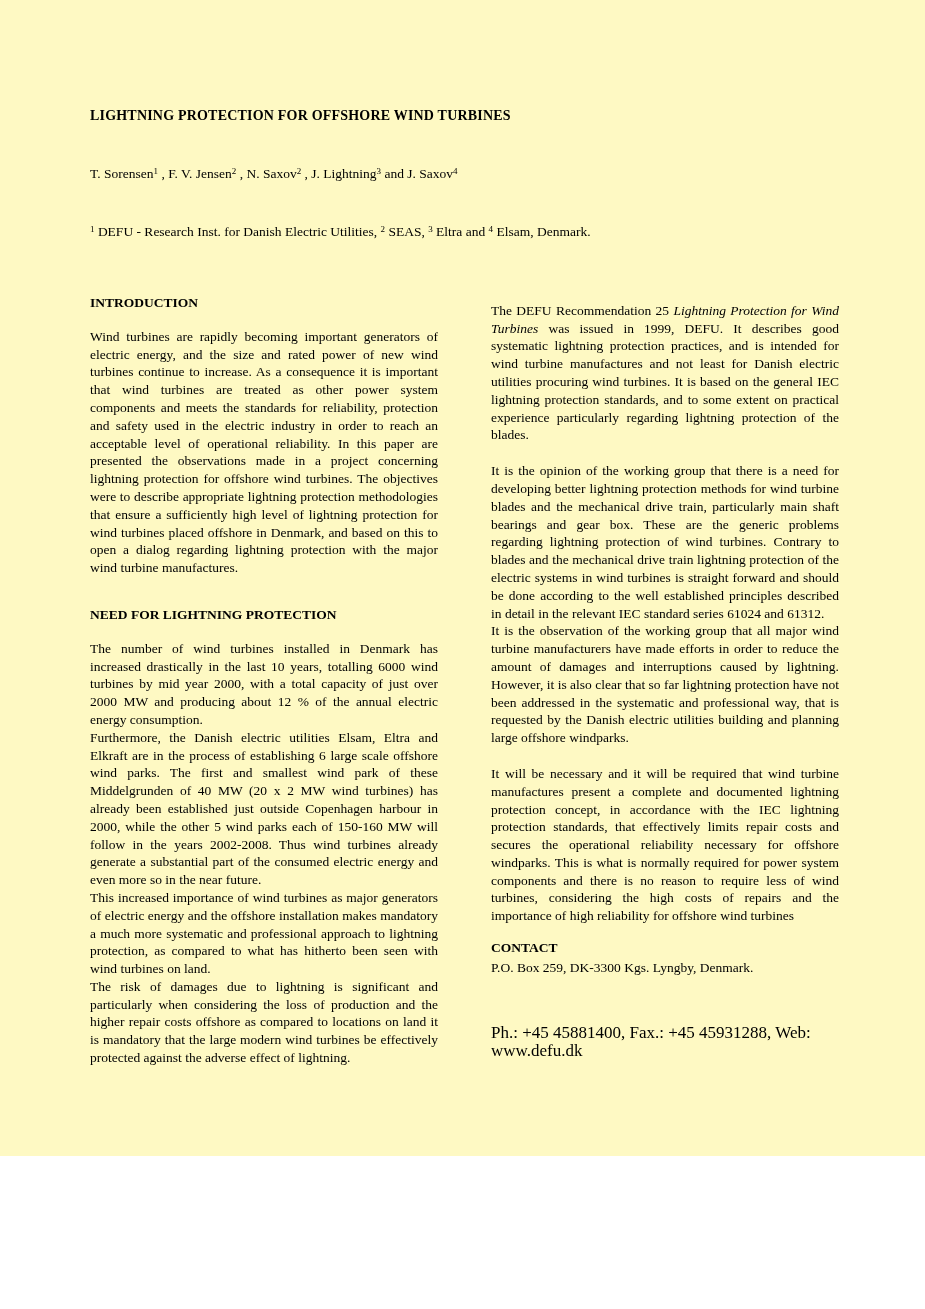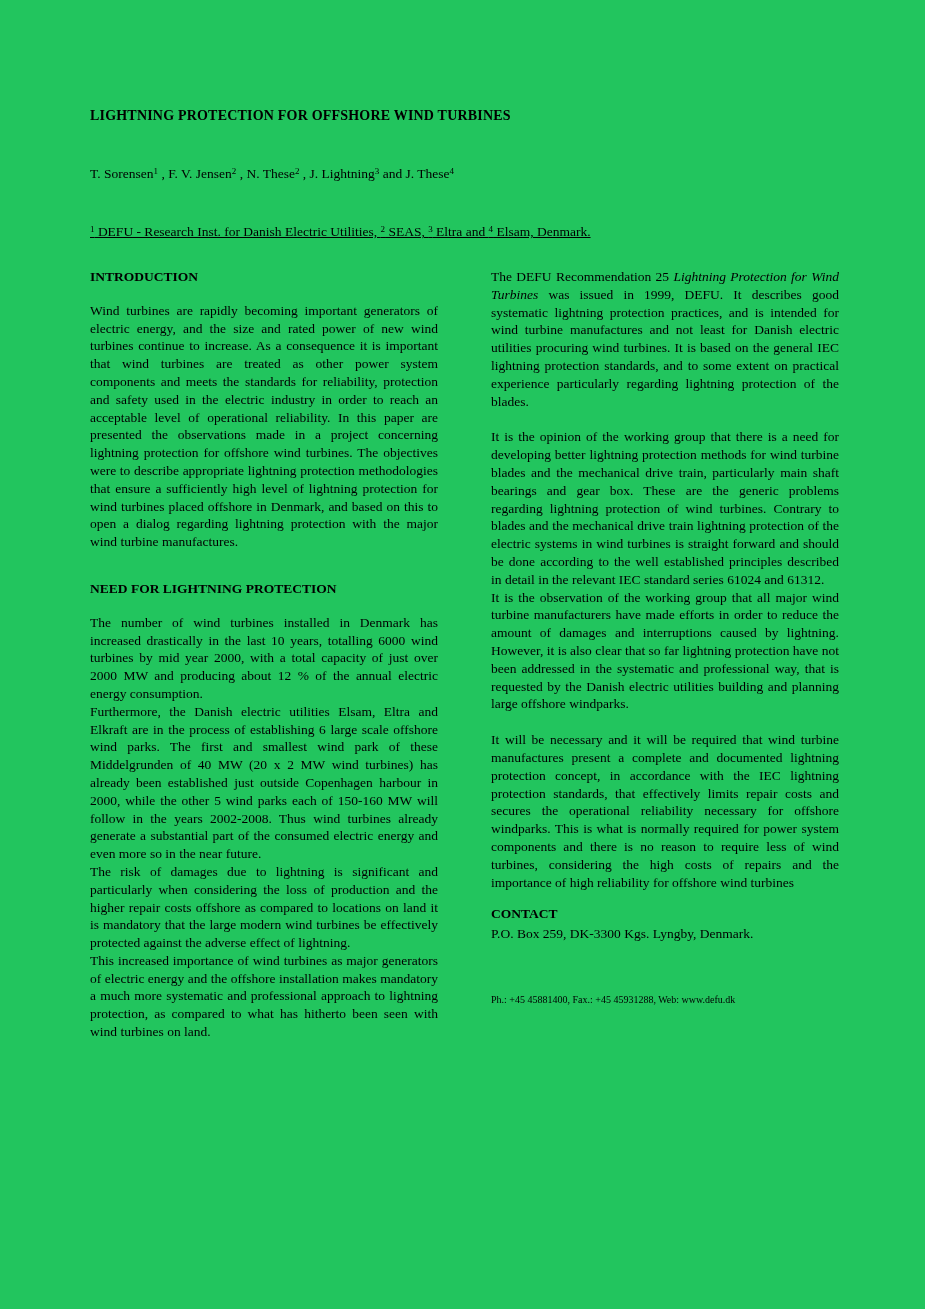--- a/index.html
+++ b/index.html
@@ -3,22 +3,22 @@
 <meta charset="utf-8">
 <style>
   html, body {
     margin: 0;
     padding: 0;
     background: #ffffff;
   }
   .page {
     position: relative;
     width: 925px;
-    height: 1309px;
-    background: #22c55e;
+    height: 1156px;
+    background: #fef9c3;
     font-family: "Liberation Serif", serif;
     color: #000000;
     overflow: hidden;
   }
   .content {
     position: absolute;
     left: 90px;
     top: 108px;
     width: 749px;
   }
@@ -27,31 +27,31 @@
     font-weight: bold;
     margin: 0 0 42px 0;
     letter-spacing: 0.2px;
   }
   .authors {
     font-size: 13.5px;
     margin: 0 0 42px 0;
   }
   .affiliations {
     font-size: 13.5px;
-    margin: 0 0 28px 0;
-    text-decoration: underline;
+    margin: 0 0 54px 0;
   }
   sup.s {
     font-size: 9px;
     line-height: 0;
     vertical-align: 4px;
   }
   .columns {
     display: flex;
     gap: 53px;
+    align-items: center;
   }
   .col {
     width: 348px;
     font-size: 13.5px;
     line-height: 17.8px;
     text-align: justify;
   }
   .heading {
     font-weight: bold;
     font-size: 13.5px;
@@ -75,51 +75,51 @@
     font-size: 13.5px;
     margin: 14px 0 2px 0;
     text-align: left;
   }
   .contact-line {
     margin: 0;
     text-align: left;
     line-height: 17.4px;
   }
   .contact-line.small {
-    font-size: 10px;
+    font-size: 17px;
     margin-top: 48px;
   }
 </style>
 </head>
 <body>
 
 <div class="page">
   <div class="content">
 
     <div class="title">LIGHTNING PROTECTION FOR OFFSHORE WIND TURBINES</div>
 
     <div class="authors">
-      <span><span>T. Sorensen</span><sup class="s">1</sup><span> , </span></span><span><span>F. V. Jensen</span><sup class="s">2</sup><span> , </span></span><span><span>N. These</span><sup class="s">2</sup><span> , </span></span><span><span>J. Lightning</span><sup class="s">3</sup><span> and </span></span><span><span>J. These</span><sup class="s">4</sup><span></span></span>
+      <span><span>T. Sorensen</span><sup class="s">1</sup><span> , </span></span><span><span>F. V. Jensen</span><sup class="s">2</sup><span> , </span></span><span><span>N. Saxov</span><sup class="s">2</sup><span> , </span></span><span><span>J. Lightning</span><sup class="s">3</sup><span> and </span></span><span><span>J. Saxov</span><sup class="s">4</sup><span></span></span>
     </div>
 
     <div class="affiliations">
       <span><sup class="s">1</sup><span> DEFU - Research Inst. for Danish Electric Utilities,  </span></span><span><sup class="s">2</sup><span> SEAS,  </span></span><span><sup class="s">3</sup><span> Eltra and  </span></span><span><sup class="s">4</sup><span> Elsam, Denmark.</span></span>
     </div>
 
     <div class="columns">
 
       <div class="col">
         <div class="heading">INTRODUCTION</div>
         <p>Wind turbines are rapidly becoming important generators of electric energy, and the size and rated power of new wind turbines continue to increase. As a consequence it is important that wind turbines are treated as other power system components and meets the standards for reliability, protection and safety used in the electric industry in order to reach an acceptable level of operational reliability. In this paper are presented the observations made in a project concerning lightning protection for offshore wind turbines. The objectives were to describe appropriate lightning protection methodologies that ensure a sufficiently high level of lightning protection for wind turbines placed offshore in Denmark, and based on this to open a dialog regarding lightning protection with the major wind turbine manufactures.</p>
 
         <div class="heading mt">NEED FOR LIGHTNING PROTECTION</div>
         <p>The number of wind turbines installed in Denmark has increased drastically in the last 10 years, totalling 6000 wind turbines by mid year 2000, with a total capacity of just over 2000 MW and producing about 12 % of the annual electric energy consumption.</p>
         <p>Furthermore, the Danish electric utilities Elsam, Eltra and Elkraft are in the process of establishing 6 large scale offshore wind parks. The first and smallest wind park of these Middelgrunden of 40 MW (20 x 2 MW wind turbines) has already been established just outside Copenhagen harbour in 2000, while the other 5 wind parks each of 150-160 MW will follow in the years 2002-2008. Thus wind turbines already generate a substantial part of the consumed electric energy and even more so in the near future.</p>
+        <p>This increased importance of wind turbines as major generators of electric energy and the offshore installation makes mandatory a much more systematic and professional approach to lightning protection, as compared to what has hitherto been seen with wind turbines on land.</p>
         <p>The risk of damages due to lightning is significant and particularly when considering the loss of production and the higher repair costs offshore as compared to locations on land it is mandatory that the large modern wind turbines be effectively protected against the adverse effect of lightning.</p>
-        <p>This increased importance of wind turbines as major generators of electric energy and the offshore installation makes mandatory a much more systematic and professional approach to lightning protection, as compared to what has hitherto been seen with wind turbines on land.</p>
       </div>
 
       <div class="col">
         <p class="gap-after"><span>The DEFU Recommendation 25 </span><span class="italic">Lightning Protection for Wind Turbines</span><span> was issued in 1999, DEFU. It describes good systematic lightning protection practices, and is intended for wind turbine manufactures and not least for Danish electric utilities procuring wind turbines. It is based on the general IEC lightning protection standards, and to some extent on practical experience particularly regarding lightning protection of the blades.</span></p>
         <p>It is the opinion of the working group that there is a need for developing better lightning protection methods for wind turbine blades and the mechanical drive train, particularly main shaft bearings and gear box. These are the generic problems regarding lightning protection of wind turbines. Contrary to blades and the mechanical drive train lightning protection of the electric systems in wind turbines is straight forward and should be done according to the well established principles described in detail in the relevant IEC standard series 61024 and 61312.</p>
 
         <p class="gap-after">It is the observation of the working group that all major wind turbine manufacturers have made efforts in order to reduce the amount of damages and interruptions caused by lightning. However, it is also clear that so far lightning protection have not been addressed in the systematic and professional way, that is requested by the Danish electric utilities building and planning large offshore windparks.</p>
         <p>It will be necessary and it will be required that wind turbine manufactures present a complete and documented lightning protection concept, in accordance with the IEC lightning protection standards, that effectively limits repair costs and secures the operational reliability necessary for offshore windparks. This is what is normally required for power system components and there is no reason to require less of wind turbines, considering the high costs of repairs and the importance of high reliability for offshore wind turbines</p>
 
         <div class="contact-heading">CONTACT</div>

